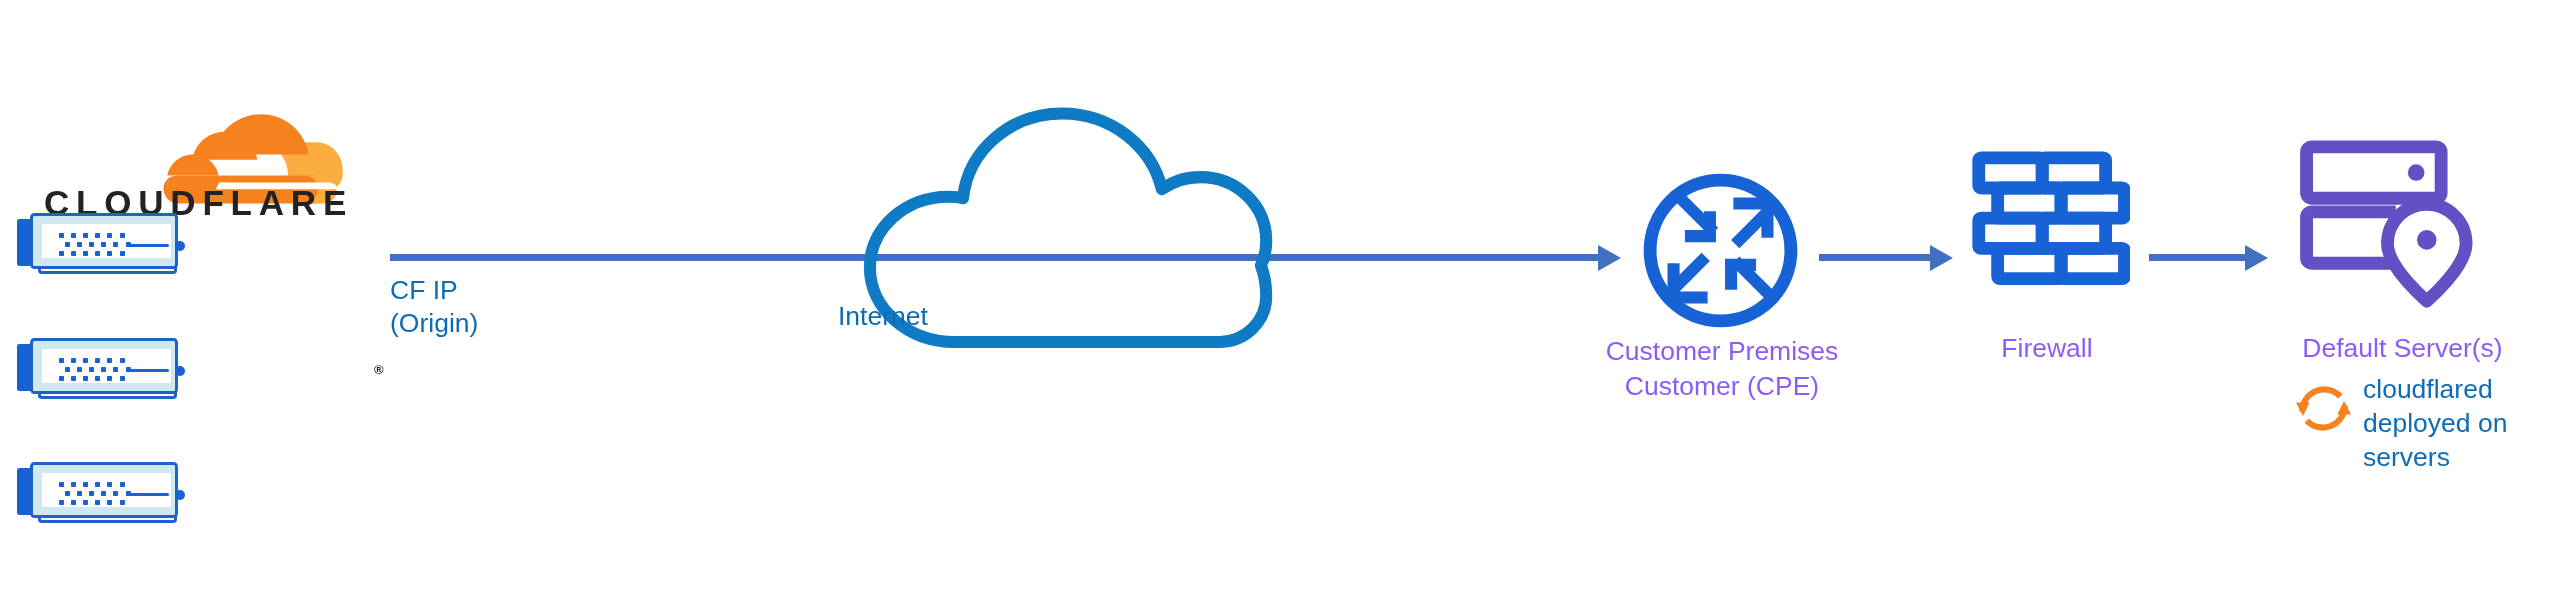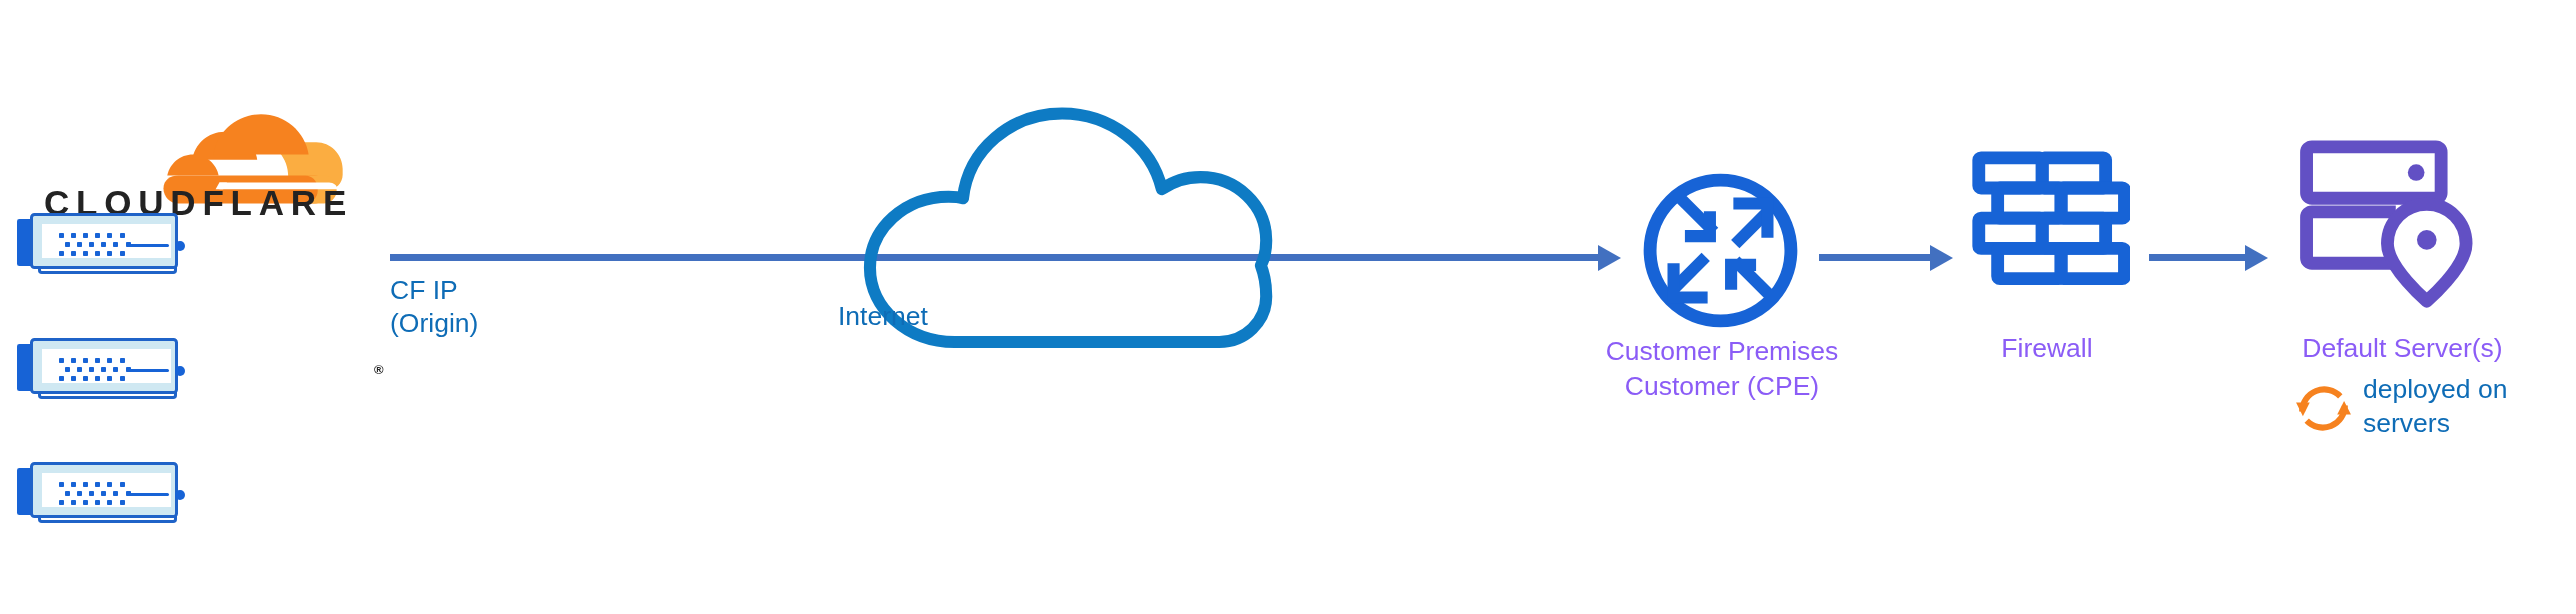--- a/index.html
+++ b/index.html
@@ -400,18 +400,19 @@
     <svg width="61" height="61" viewBox="0 0 80 80">
       <g fill="none" stroke="#F6821F" stroke-width="8" stroke-linecap="butt">
         <path d="M12 44 A 29 29 0 0 1 62 24"></path>
         <path d="M68 36 A 29 29 0 0 1 18 56"></path>
       </g>
       <path d="M4 32 L22 32 L13 50 Z" fill="#F6821F"></path>
       <path d="M76 48 L58 48 L67 30 Z" fill="#F6821F"></path>
     </svg>
   </div>
   <div class="abs" id="cloudflared-note">
+    <div>cloudflared</div>
     <div>deployed on</div>
     <div>servers</div>
   </div>
 
 </div>
 
 
 </body></html>

